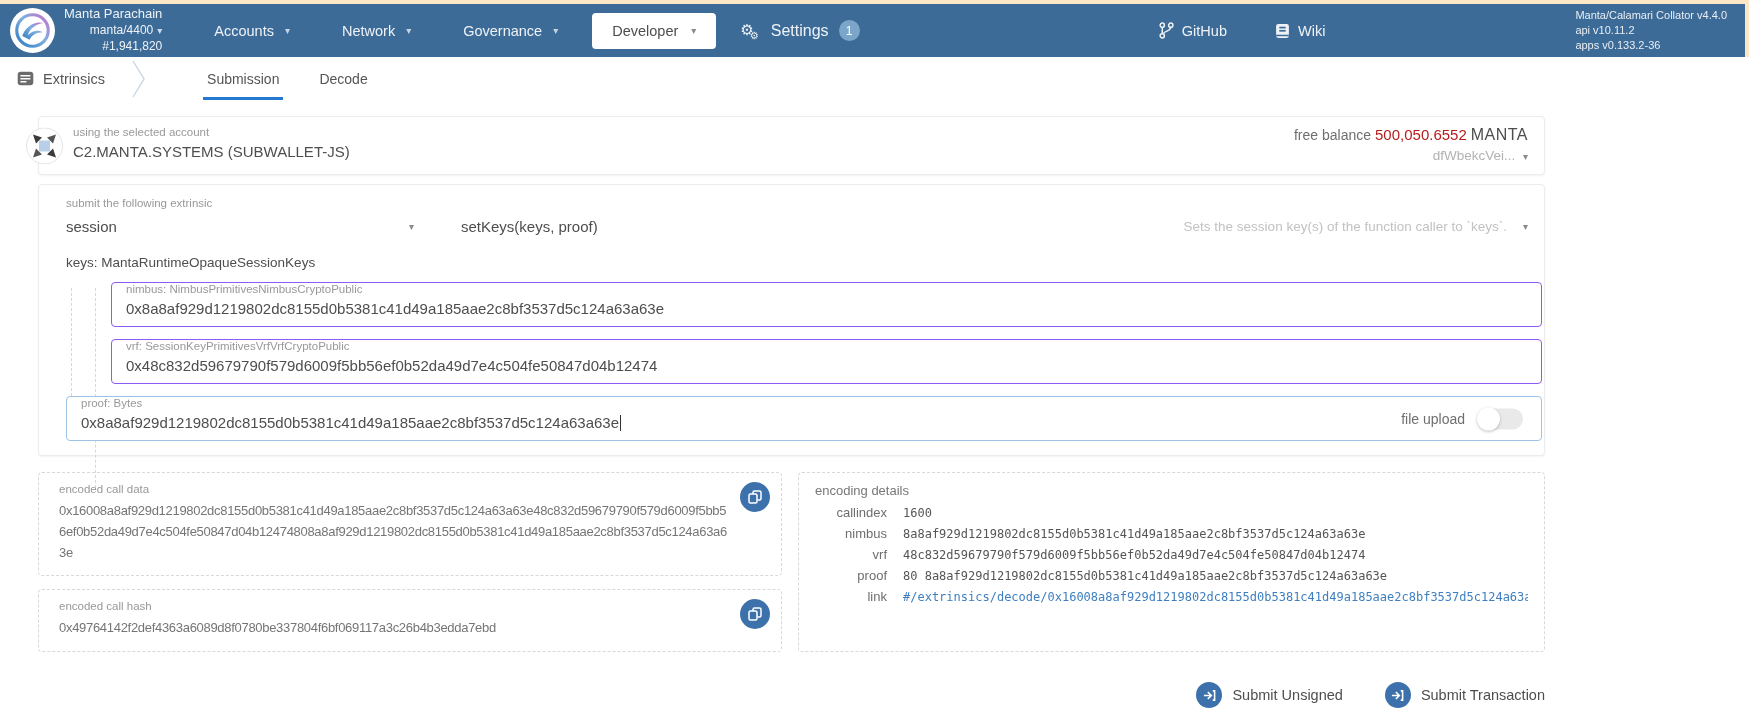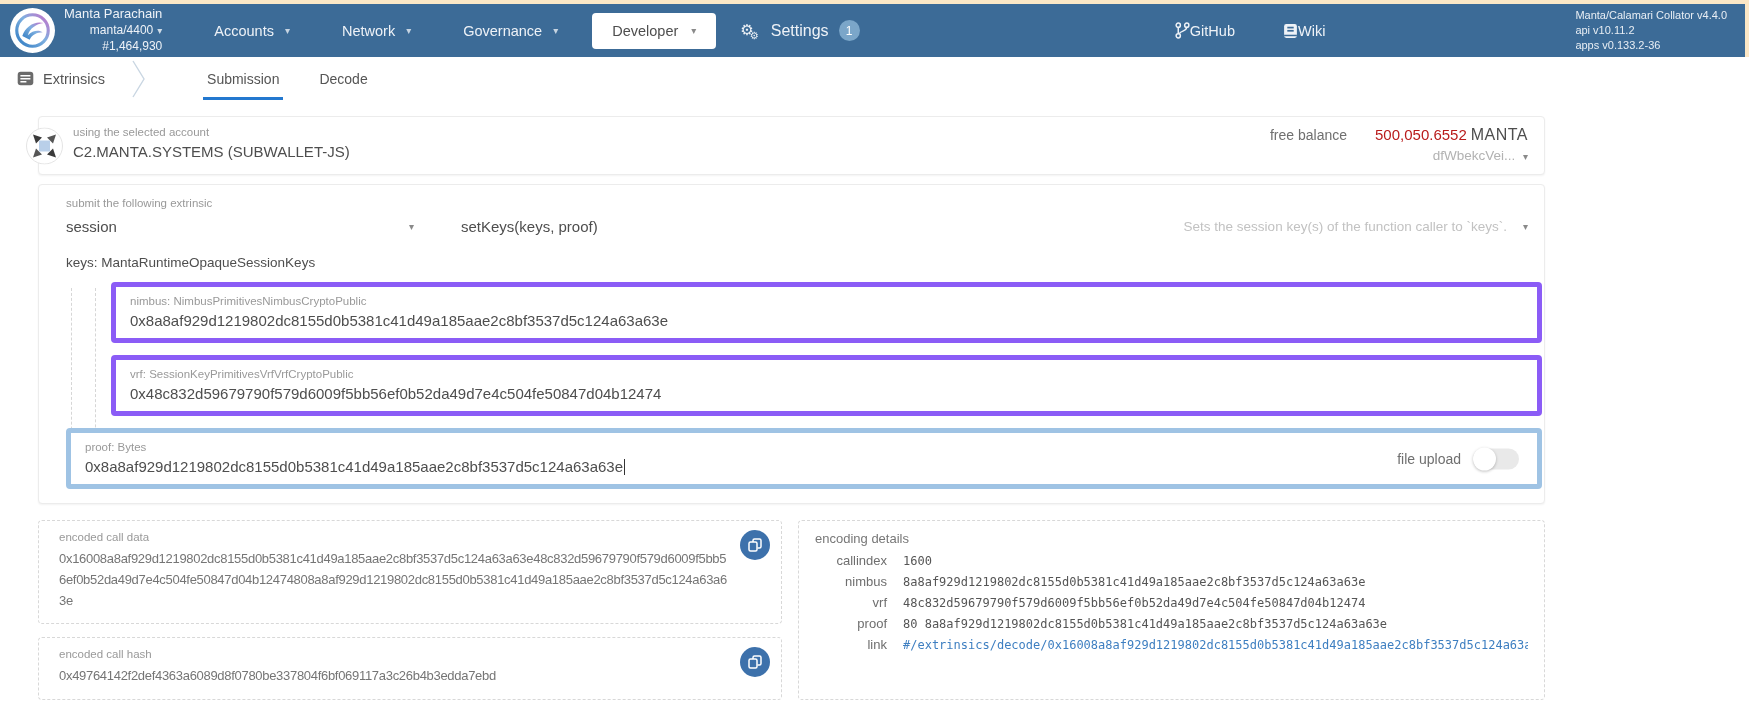--- a/index.html
+++ b/index.html
@@ -18,59 +18,59 @@
   .caret { font-size: 10px; color: #cfdbe6; margin-left: 4px; }
   .nav-item { display: flex; align-items: center; gap: 7px; font-size: 14.5px; margin: 0 26px; cursor: pointer; white-space: nowrap; }
   .nav-item .caret { color: #c6d4e2; }
   .developer-btn { background: #ffffff; color: #4e4e4e; border-radius: 4px; padding: 10px 20px; margin: 0 8px; display: flex; gap: 9px; align-items: center; font-size: 14.5px; cursor: pointer; }
   .developer-btn .caret { color: #8a8a8a; }
   .settings-item { display: flex; align-items: center; gap: 8px; margin-left: 16px; cursor: pointer; }
   .gear-ic { font-size: 15px; line-height: 1; position: relative; top: -1px; }
   .gear-ic .g2 { font-size: 10px; position: relative; left: -4px; top: 4px; }
   .badge { min-width: 21px; height: 21px; border-radius: 50%; background: #7ba6c9; color: #fff; font-size: 12px; display: flex; align-items: center; justify-content: center; margin-left: 2px; }
   .nav-spacer { flex: 1; }
-  .top-link { display: flex; align-items: center; font-size: 14.5px; cursor: pointer; margin-right: 48px; white-space: nowrap; }
+  .top-link { display: flex; align-items: center; gap: 8px; font-size: 14.5px; cursor: pointer; margin-right: 48px; white-space: nowrap; }
   .version-block { text-align: left; font-size: 11px; line-height: 1.35; color: #e8eef4; margin-left: 250px; margin-right: 8px; white-space: nowrap; }
 
   
   .tabbar { height: 43px; display: flex; align-items: stretch; background: #fff; }
   .section-item { display: flex; align-items: center; gap: 9px; margin-left: 17px; font-size: 14.5px; color: #555; }
   .chevron-sep { margin: 0 14px 0 26px; display: flex; align-items: center; }
   .tab { display: flex; align-items: center; padding: 0 4px; margin: 0 16px; font-size: 14px; color: #555; cursor: pointer; position: relative; }
   .tab.active { box-shadow: inset 0 -3px 0 #2378cf; }
   .tabs { display: flex; margin-left: 26px; }
 
   
   .content { padding: 16px 0 0 38px; }
   .card { width: 1507px; background: #fff; border: 1px solid #ececec; border-radius: 4px; box-shadow: 0 1px 2px rgba(0,0,0,0.05); }
 
   .account-card { position: relative; display: flex; align-items: flex-start; padding: 9px 16px 11px 34px; }
   .identicon { position: absolute; left: -13px; top: 50%; transform: translateY(-50%); width: 37px; height: 37px; cursor: pointer; }
   .small-label { font-size: 11.5px; color: #999; }
   .account-name { font-size: 15px; color: #4e4e4e; margin-top: 5px; cursor: pointer; }
   .account-right { margin-left: auto; text-align: right; }
-  .balance-row { display: flex; align-items: baseline; gap: 28px; justify-content: flex-end; font-size: 14px; color: #6f6f6f; }
+  .balance-row { display: flex; align-items: baseline; gap: 4px; justify-content: flex-end; font-size: 14px; color: #6f6f6f; }
   .balance-val { font-size: 15px; color: #b91c1c; }
   .balance-unit { font-size: 16px; color: #4e4e4e; letter-spacing: 0.5px; }
   .addr-row { margin-top: 4px; color: #b2b2b2; font-size: 13.5px; cursor: pointer; }
   .addr-row .caret { color: #8a8a8a; }
 
   .extrinsic-card { margin-top: 9px; padding: 12px 0 14px 27px; position: relative; }
   .dd-row { display: flex; align-items: center; margin-top: 9px; padding-right: 16px; }
   .dd-pallet { width: 348px; display: flex; align-items: center; font-size: 15px; cursor: pointer; }
   .dd-pallet .caret { margin-left: auto; color: #8a8a8a; }
   .dd-method { margin-left: 47px; font-size: 15px; cursor: pointer; }
   .dd-hint { margin-left: auto; display: flex; align-items: center; gap: 12px; color: #c2c2c2; font-size: 13.5px; cursor: pointer; }
   .dd-hint .caret { color: #8a8a8a; }
   .keys-label { margin-top: 20px; font-size: 13.5px; color: #4e4e4e; }
   .nest { position: relative; margin-top: 2px; padding-right: 2px; }
   .guide { position: absolute; border-left: 1px dashed #d6d6d6; top: 6px; }
   .guide-1 { left: 5px; bottom: 0; }
   .guide-2 { left: 29px; height: 200px; }
-  .field-box { border: 5px solid #8b5cf6; border-radius: 4px; background: #fff; padding: 8px 14px 9px; margin-top: 12px; }
+  .field-box { border: 1px solid #8b5cf6; border-radius: 4px; background: #fff; padding: 0 14px 9px; margin-top: 12px; }
   .field-box.indent { margin-left: 45px; }
   .field-value { font-size: 15px; color: #4e4e4e; margin-top: 5px; white-space: nowrap; }
   .proof-box { border-color: #9fc3e4; position: relative; }
   .text-caret { display: inline-block; width: 1px; height: 16px; background: #333; vertical-align: text-bottom; margin-left: 1px; }
   .file-upload { position: absolute; right: 18px; top: 50%; transform: translateY(-50%); display: flex; align-items: center; gap: 12px; }
   .file-upload-label { font-size: 14px; color: #6f6f6f; }
   .toggle { width: 46px; height: 21px; border-radius: 11px; background: #e9e9e9; position: relative; cursor: pointer; }
   .toggle-knob { position: absolute; left: 0; top: -1px; width: 23px; height: 23px; border-radius: 50%; background: #fff; box-shadow: 0 1px 3px rgba(0,0,0,0.25); }
 
   .output-row { display: flex; gap: 16px; width: 1507px; margin-top: 16px; }
@@ -103,21 +103,21 @@
             <stop offset="1" stop-color="#c86fc9"></stop>
         </linearGradient>
       </defs>
       <circle cx="20" cy="20" r="17" fill="none" stroke="url(#mg)" stroke-width="3.4"></circle>
       <path d="M9 26 C12 15, 24 9, 32 12 C24 13, 17 18, 15 25 C20 20, 27 19, 31 22 C25 22, 19 25, 17 30 Z" fill="url(#mg)"></path>
     </svg>
   </div>
   <div class="chain-info">
     <div class="chain-name">Manta Parachain</div>
     <div class="chain-net"><span>manta/4400</span><span class="caret">▾</span></div>
-    <div class="chain-block">#1,464,930</div>
+    <div class="chain-block">#1,941,820</div>
   </div>
   <div class="nav-item">
     <span>Accounts</span>
     <span class="caret">▾</span>
   </div>
   <div class="nav-item">
     <span>Network</span>
     <span class="caret">▾</span>
   </div>
   <div class="nav-item">

